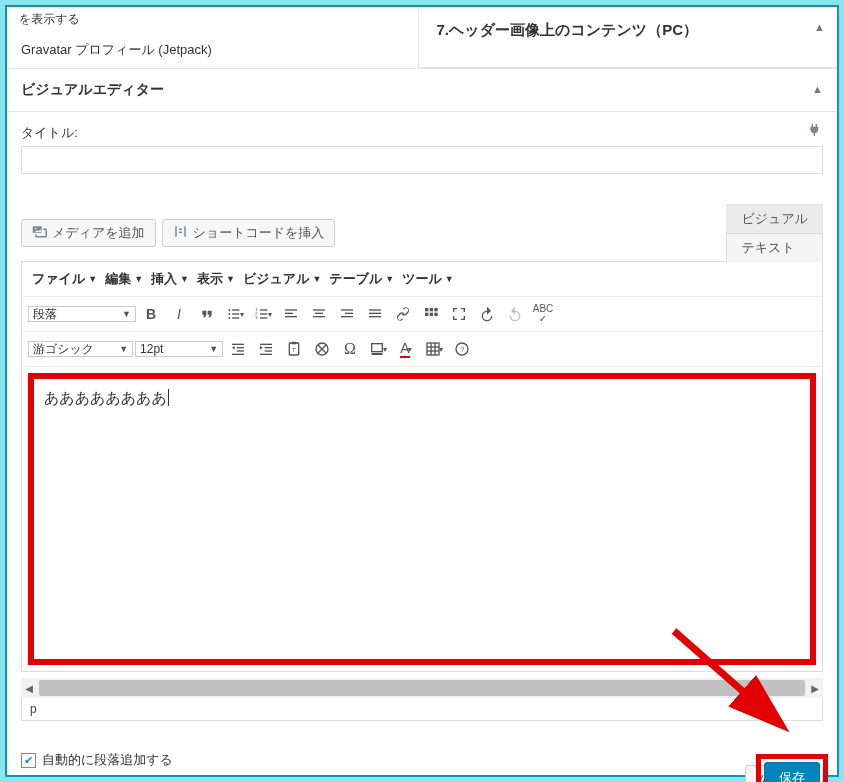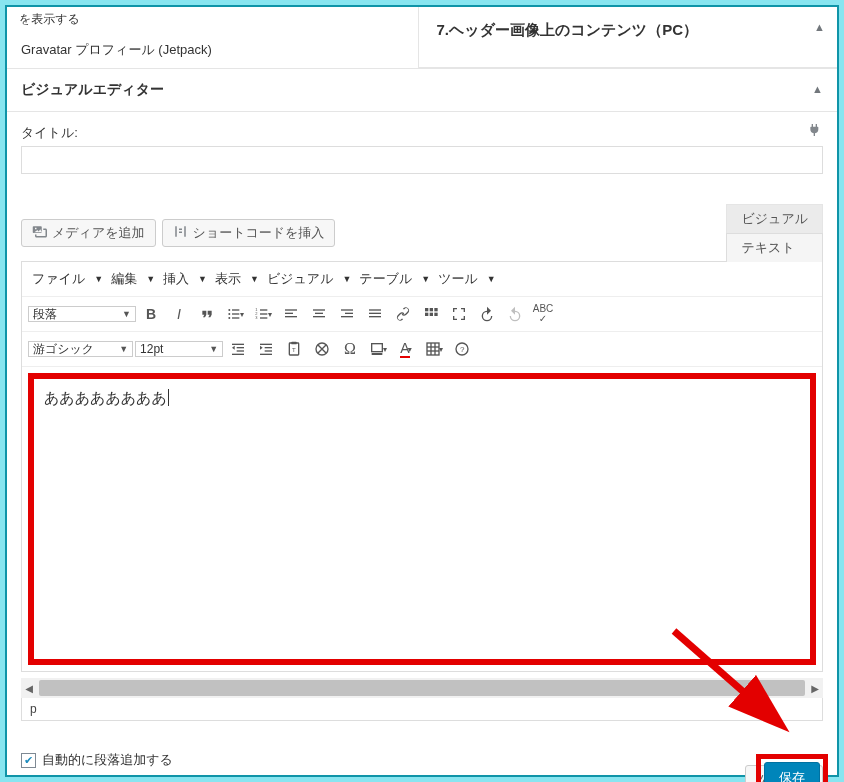--- a/index.html
+++ b/index.html
@@ -18,21 +18,21 @@
 .title-label { font-size: 13px; color: #333; margin-bottom: 4px; display:block;}
 .title-input { width: 100%; height: 28px; border: 1px solid #ddd; padding: 3px 6px; background: #fff; }
 .media-row { display: flex; align-items: center; margin: 30px 0 0 0; gap: 6px; }
 .btn { border: 1px solid #ccc; background: #f7f7f7; color: #555; padding: 4px 10px; font-size: 13px; border-radius: 3px; cursor: pointer; display: inline-flex; align-items: center; gap: 5px; }
 .btn .ico { font-size: 14px; color: #82878c; }
 .tabs-right { margin-left: auto; display: flex; gap: 0; flex-direction: column; }
 .tab { border: 1px solid #ddd; border-bottom: none; background: #f5f5f5; padding: 5px 14px; font-size: 13px; color: #555; cursor: pointer; }
 .tab.active { background: #ebebeb; color:#555; border-color:#e5e5e5;}
 .mce-wrap { border: 1px solid #ddd; border-top: 1px solid #ddd; margin-top: -1px; }
 .menubar { display:flex; padding: 6px 8px; gap: 4px; background:#fff; border-bottom: 1px solid #eee; font-size:13px; flex-wrap:wrap;}
-.menu-item { padding: 2px 2px; display:flex; align-items:center; gap:9px; color:#333; cursor:pointer;}
+.menu-item { padding: 2px 2px; display:flex; align-items:center; gap:3px; color:#333; cursor:pointer;font-weight:bold;}
 .menu-item .tri { font-size: 9px; color:#333;}
 .toolbar { display:flex; padding: 4px 6px; gap: 2px; background:#fff; border-bottom: 1px solid #eee; align-items:center; flex-wrap:wrap;}
 .sel { border:1px solid #ccc; background:#fff; font-size:12px; height:16px; padding: 0 4px; display:flex; align-items:center; gap:25px; min-width: 98px; justify-content: space-between; cursor:pointer;}
 .sel .tri { font-size:9px; color:#555;}
 .tbtn { width: 26px; height: 26px; display:flex; align-items:center; justify-content:center; color:#555; font-size:14px; cursor:pointer; border-radius:2px;}
 .tbtn.disabled { color:#bfbfbf; cursor:default;}
 .tbtn svg { width:16px; height:16px; }
 .tbtn .dd { font-size:8px; margin-left:-2px; color:#555;}
 .content-outer{ padding: 0; }
 .red-frame { border: 6px solid #e30000; margin: 6px; }

